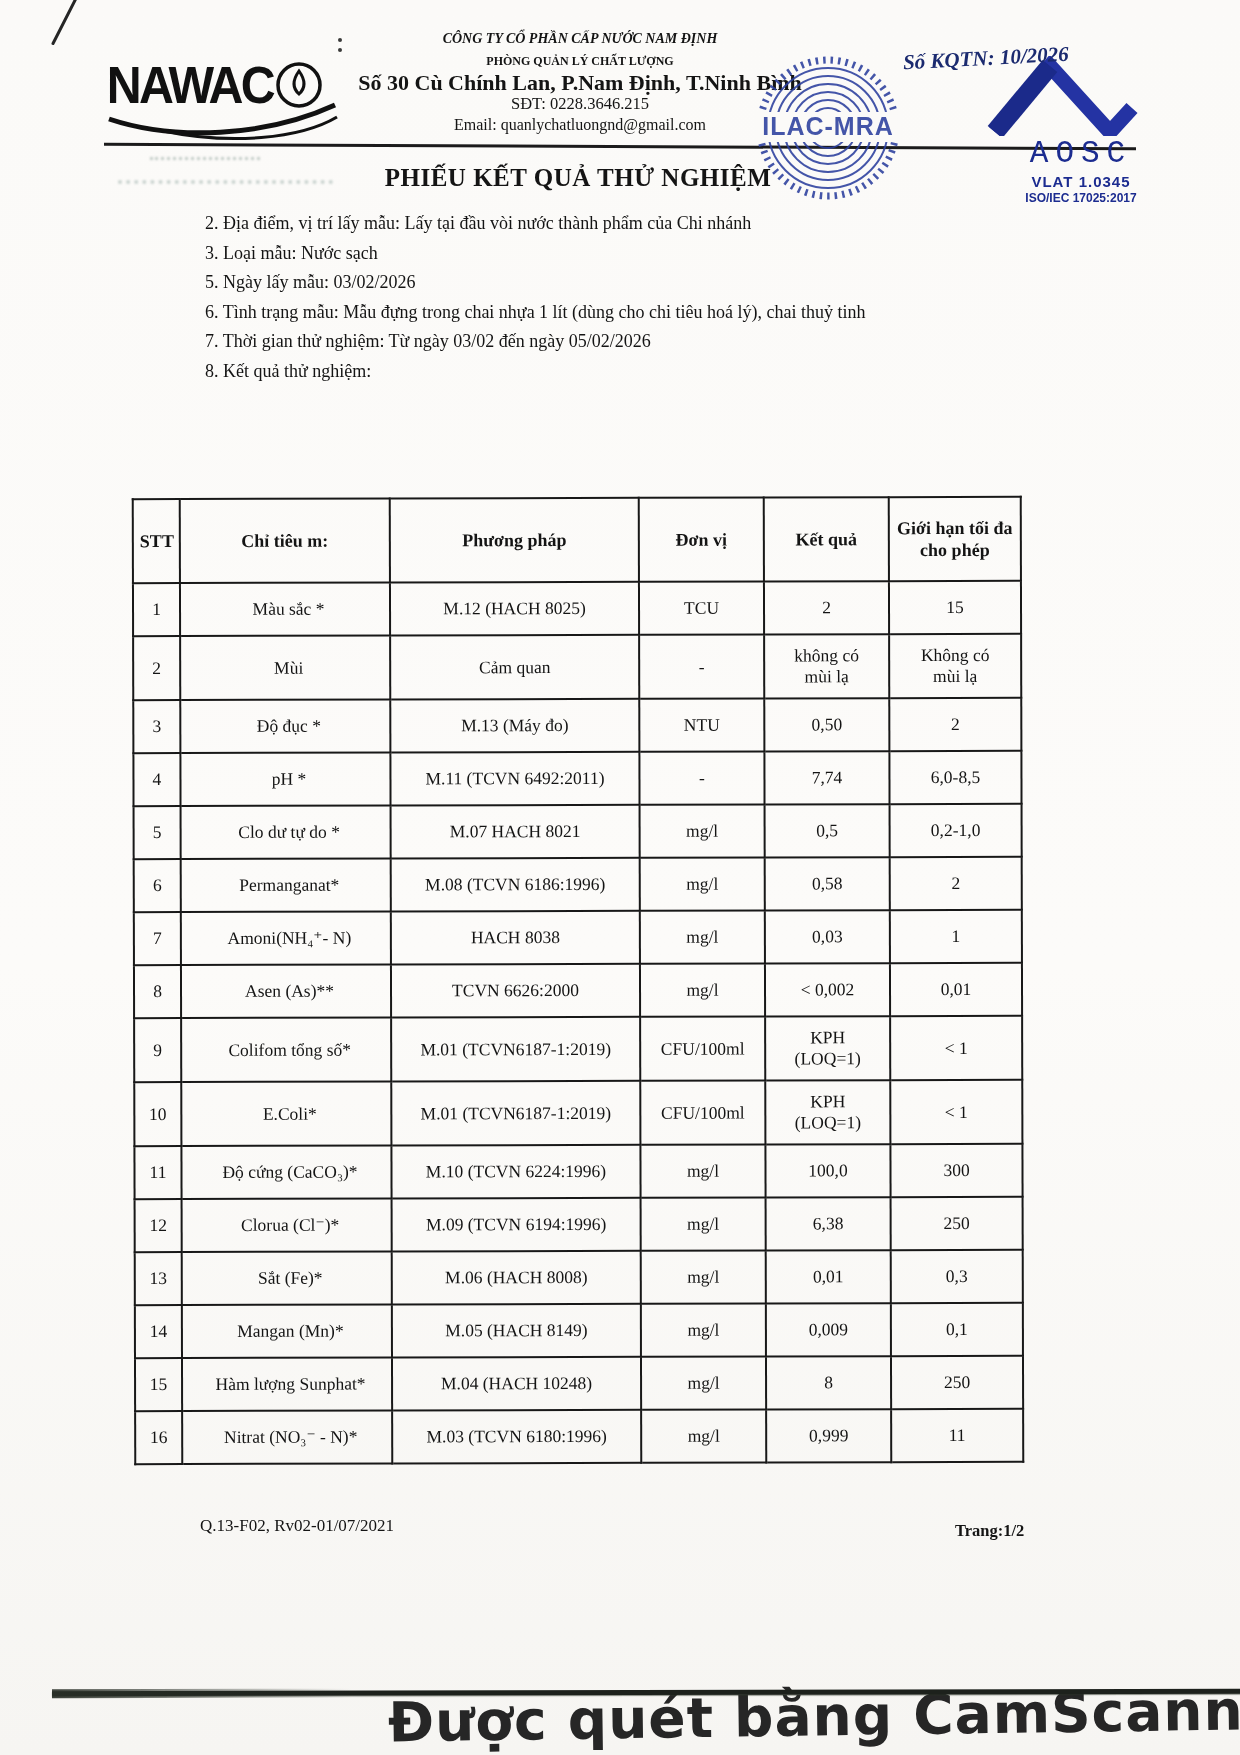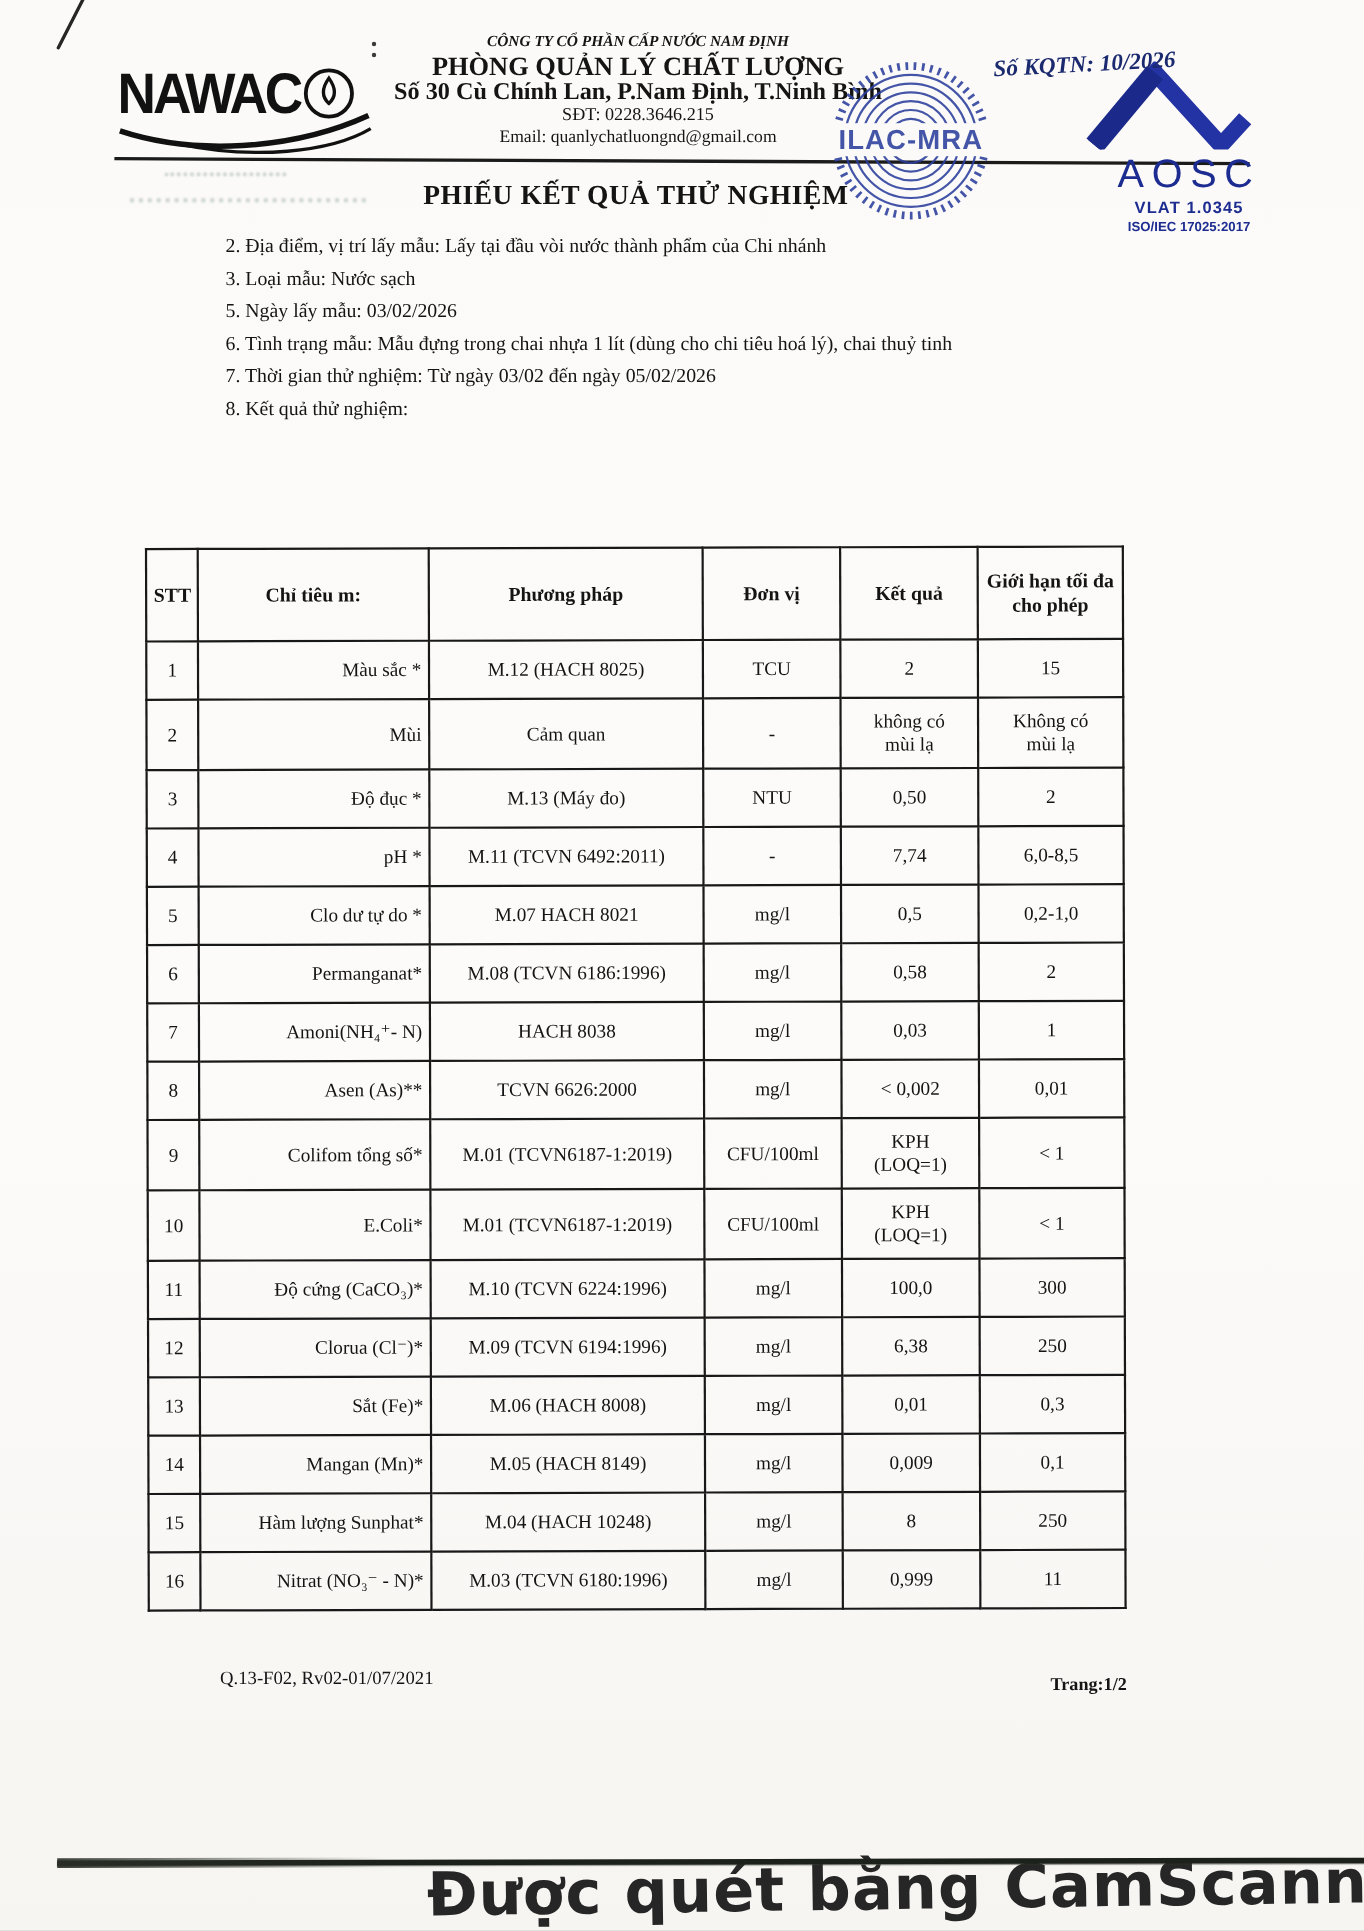--- a/index.html
+++ b/index.html
@@ -9,47 +9,47 @@
     font-family:"Liberation Serif","DejaVu Serif",serif;color:#141414;
   }
   
   .corner-mark{position:absolute;left:64px;top:-10px;width:3px;height:58px;background:#262626;transform:rotate(27deg);border-radius:2px;}
   .dot-mark{position:absolute;left:338px;top:38px;width:5px;height:16px;}
   .dot-mark::before,.dot-mark::after{content:"";position:absolute;left:0;width:4px;height:4px;border-radius:50%;background:#3a3a3a;}
   .dot-mark::before{top:0}.dot-mark::after{top:10px;}
   .logo{position:absolute;left:105px;top:45px;}
   .company{position:absolute;left:335px;top:28px;width:490px;text-align:center;line-height:22px;}
   .company .l1{font-weight:bold;font-size:14px;font-style:italic;}
-  .company .l2{font-weight:bold;font-size:24px;}
+  .company .l2{font-weight:bold;font-size:12px;}
   .company .l3{font-size:22px;font-weight:bold;}
   .company .l4{font-size:16.5px;line-height:20px;}
   .company .l5{font-size:16px;text-align:center;}
   .doc-number{position:absolute;left:903px;top:46px;font-style:italic;font-weight:bold;font-size:21px;color:#1b2a6f;transform:rotate(-3deg);white-space:nowrap;z-index:4;}
   .header-rule{position:absolute;left:104px;top:145px;width:1032px;height:2.5px;background:#1b1b1b;transform:rotate(0.25deg);z-index:1;}
   .ilac-stamp{position:absolute;left:748px;top:48px;width:160px;height:160px;opacity:.88;z-index:2;}
   .aosc{position:absolute;left:975px;top:56px;width:212px;text-align:center;color:#1c2c90;z-index:2;}
-  .aosc .aosc-word{font-family:Liberation Sans, sans-serif;font-size:36px;letter-spacing:7px;margin-top:-4px;}
+  .aosc .aosc-word{font-family:Liberation Mono, monospace;font-size:31px;letter-spacing:7px;margin-top:-4px;}
   .aosc .aosc-vlat{font-family:"Liberation Sans","DejaVu Sans",sans-serif;font-weight:bold;font-size:15px;margin-top:2px;letter-spacing:1px;}
   .aosc .aosc-iso{font-family:"Liberation Sans","DejaVu Sans",sans-serif;font-weight:bold;font-size:12px;margin-top:1px;}
   .remnant{position:absolute;filter:blur(1px);opacity:.45;}
   .remnant.r1{left:150px;top:157px;width:110px;border-top:3px dotted #7f968e;}
   .remnant.r2{left:118px;top:180px;width:215px;border-top:4px dotted #8aa19b;}
   
   .title{position:absolute;left:0;top:164px;width:1156px;text-align:center;font-size:25px;font-weight:bold;letter-spacing:.5px;}
   .info-list{position:absolute;left:205px;top:209px;width:1000px;font-size:18px;line-height:29.5px;}
   .info-list .continuation{margin-left:-55px;}
   
   .results-table{position:absolute;left:133px;top:497px;width:888px;border-collapse:collapse;table-layout:fixed;transform:rotate(-0.15deg);}
   .results-table th,.results-table td{border:2px solid #181818;padding:2px 6px;vertical-align:middle;white-space:pre-line;}
   .results-table th{font-size:18px;font-weight:bold;text-align:center;line-height:22px;}
   .results-table thead tr{height:84px;}
   .results-table tbody tr{height:53px;}
   .results-table tbody tr.tall{height:64px;}
   .results-table td{font-size:17.5px;text-align:center;}
-  .results-table td.c1{text-align:right;padding-left:13px;}
+  .results-table td.c1{text-align:center;padding-left:13px;}
   
   .footer-left{position:absolute;left:200px;top:1516px;font-size:17px;}
   .footer-right{position:absolute;left:955px;top:1521px;font-size:16.5px;font-weight:bold;}
   
   .camscanner{position:absolute;left:388px;top:1684px;font-family:"DejaVu Sans","Liberation Sans",sans-serif;font-weight:600;font-size:55px;letter-spacing:1px;color:#262626;transform:rotate(-0.8deg);z-index:2;white-space:nowrap;}
   .scan-line{position:absolute;left:52px;top:1690px;width:1200px;height:5px;background:#1d211c;transform:rotate(-0.12deg);z-index:3;box-shadow:0 1px 1px rgba(45,52,40,.55);}
   .scan-line::before{content:"";position:absolute;left:0;top:-2px;width:300px;height:9px;background:linear-gradient(to right,rgba(42,48,40,.9),rgba(42,48,40,0));}
 </style>
 </head>
 <body>

